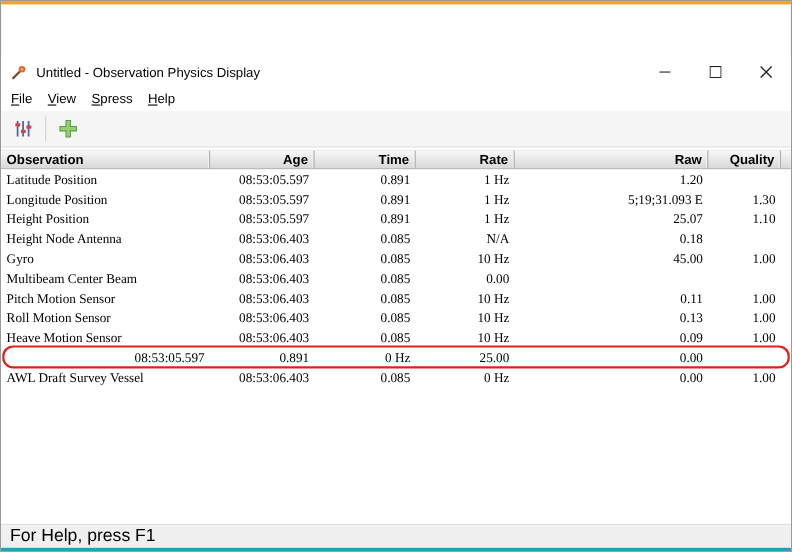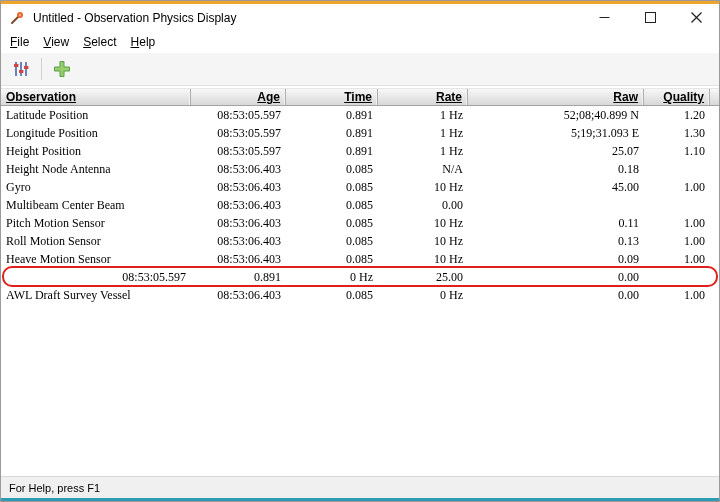--- a/index.html
+++ b/index.html
@@ -6,21 +6,21 @@
   html,body { width:720px; height:502px; }
   body { font-family:"Liberation Sans", sans-serif; background:#fff; color:#000; }
 
   .window { width:720px; height:502px; display:flex; flex-direction:column;
             border:1px solid #9a9a9a; position:relative; background:#fff; }
 
   .top-accent { height:3px; flex:0 0 auto; }
   .bottom-accent { height:3px; flex:0 0 auto; }
 
   
-  .titlebar { height:27px; background:#fff; display:flex; align-items:center; flex:0 0 auto; }
+  .titlebar { height:27px; background:#fff; display:flex; align-items:center; flex:0 0 auto;margin-top:48px; }
   .app-icon { width:16px; height:16px; margin-left:8px; flex:0 0 auto; }
   .title { font-size:12px; margin-left:8px; white-space:nowrap; }
   .win-controls { margin-left:auto; display:flex; height:100%; }
   .win-btn { width:46px; height:100%; display:flex; align-items:center; justify-content:center;
              background:transparent; border:none; cursor:default; }
 
   
   .menubar { height:22px; background:#fff; display:flex; align-items:center;
              font-size:12px; padding-left:2px; flex:0 0 auto;text-align:right; }
   .menu-item { padding:3px 7px; cursor:default; }
@@ -32,37 +32,37 @@
   .tool-btn { width:28px; height:26px; display:flex; align-items:center; justify-content:center;
               background:transparent; border:none; cursor:default; }
   .tb-sep { width:1px; height:22px; background:#d0d0d0; margin:0 6px; }
 
   
   .table { flex:1; display:flex; flex-direction:column; margin-top:2px; position:relative;
            overflow:hidden; background:#fff; }
   .grid-cols { display:grid; grid-template-columns:190px 95px 92px 90px 176px 66px 1fr; }
   .thead { height:18px; background:linear-gradient(#f8f8f8,#d8d8d8);
            border-top:1px solid #e6e6e6; border-bottom:1px solid #a3a3a3;
-           font-size:12px; font-weight:bold; flex:0 0 auto;text-decoration:underline; }
+           font-size:12px; font-weight:bold; flex:0 0 auto; }
   .th { display:flex; align-items:center; border-right:1px solid #adadad;
         box-shadow:inset -1px 0 0 #f4f4f4; padding:0 5px; white-space:nowrap; overflow:hidden; }
   .th.right { justify-content:flex-end; }
   .th.filler { border-right:none; box-shadow:none; }
 
   .tbody { position:relative; flex:1; background:#fff;font-family:Liberation Serif, serif; }
   .trow { height:18px; font-size:12px; }
   .cell { display:flex; align-items:center; padding:0 5px; white-space:nowrap; overflow:hidden; }
   .cell.right { justify-content:flex-end; }
 
   .annotation { position:absolute; left:1px; right:1px; top:160px; height:21px;
                 border:2px solid #e0201c; border-radius:10px; pointer-events:none; }
 
   
   .statusbar { height:22px; background:#f0f0f0; border-top:1px solid #d7d7d7;
-               display:flex; align-items:center; padding-left:8px; font-size:11px; flex:0 0 auto; }
+               display:flex; align-items:center; padding-left:8px; font-size:16px; flex:0 0 auto; }
 </style>
 </head>
 <body>
 
 <div class="window">
 
   <div class="top-accent" style="background: rgb(237, 165, 46);"></div>
 
   <div class="titlebar">
     <span class="app-icon">
@@ -89,21 +89,21 @@
           <line x1="0.5" y1="0.5" x2="10.5" y2="10.5" stroke="#222" stroke-width="1.2"></line>
           <line x1="10.5" y1="0.5" x2="0.5" y2="10.5" stroke="#222" stroke-width="1.2"></line>
         </svg>
       </button>
     </div>
   </div>
 
   <div class="menubar">
     <span class="menu-item"><span class="accel">F</span><span>ile</span></span>
     <span class="menu-item"><span class="accel">V</span><span>iew</span></span>
-    <span class="menu-item"><span class="accel">S</span><span>elect</span></span>
+    <span class="menu-item"><span class="accel">S</span><span>press</span></span>
     <span class="menu-item"><span class="accel">H</span><span>elp</span></span>
   </div>
 
   <div class="toolbar">
     <button class="tool-btn">
       <svg width="20" height="20" viewBox="0 0 20 20">
         <line x1="5" y1="3" x2="5" y2="17" stroke="#4a66a8" stroke-width="1.6"></line>
         <line x1="10" y1="3" x2="10" y2="17" stroke="#4a66a8" stroke-width="1.6"></line>
         <line x1="15" y1="3" x2="15" y2="17" stroke="#4a66a8" stroke-width="1.6"></line>
         <rect x="3" y="5" width="4.4" height="3" fill="#d04545"></rect>
@@ -129,21 +129,20 @@
       <div class="th right">Quality</div>
       <div class="th filler"></div>
     </div>
     <div class="tbody">
 
       <div class="trow grid-cols">
           <div class="cell">Latitude Position</div>
           <div class="cell right">08:53:05.597</div>
           <div class="cell right">0.891</div>
           <div class="cell right">1 Hz</div>
-          <div class="cell right">52;08;40.899 N</div>
           <div class="cell right">1.20</div>
           <div class="cell"></div>
         </div>
         <div class="trow grid-cols">
           <div class="cell">Longitude Position</div>
           <div class="cell right">08:53:05.597</div>
           <div class="cell right">0.891</div>
           <div class="cell right">1 Hz</div>
           <div class="cell right">5;19;31.093 E</div>
           <div class="cell right">1.30</div>

